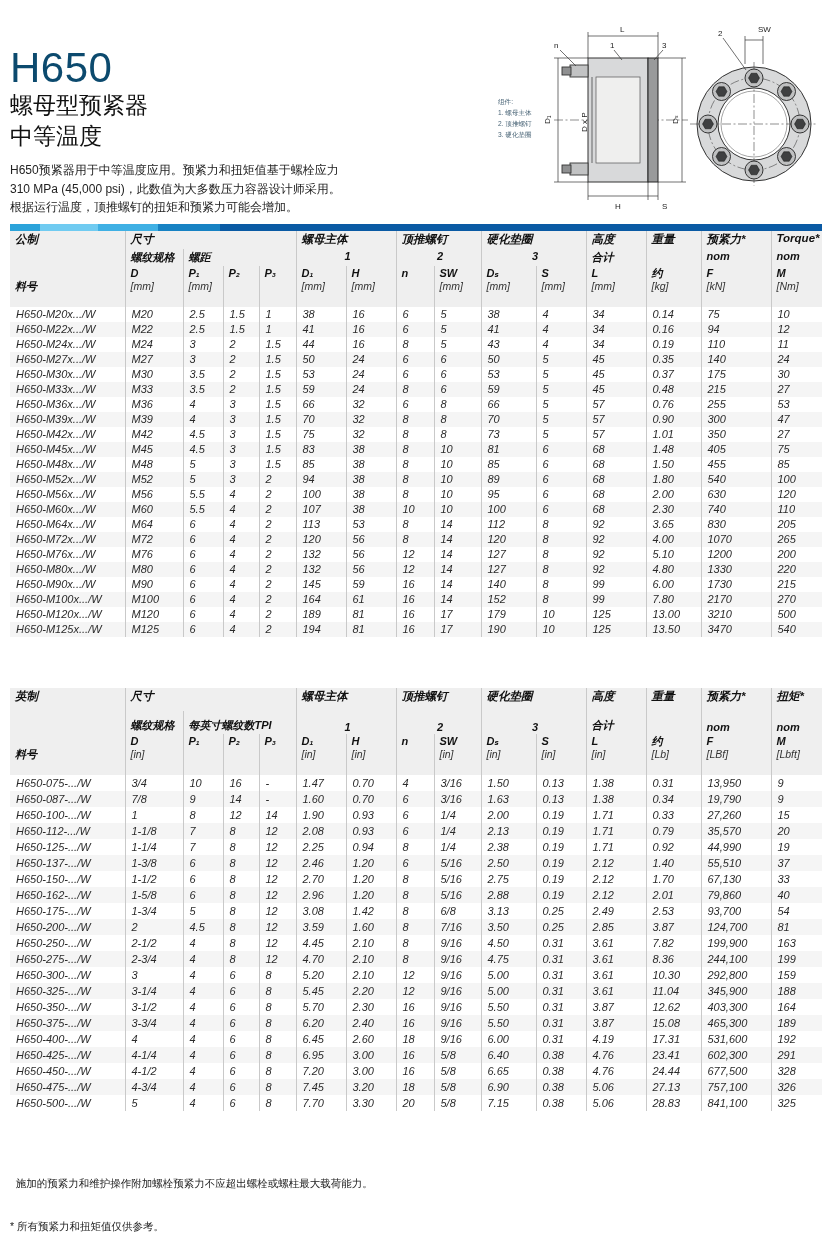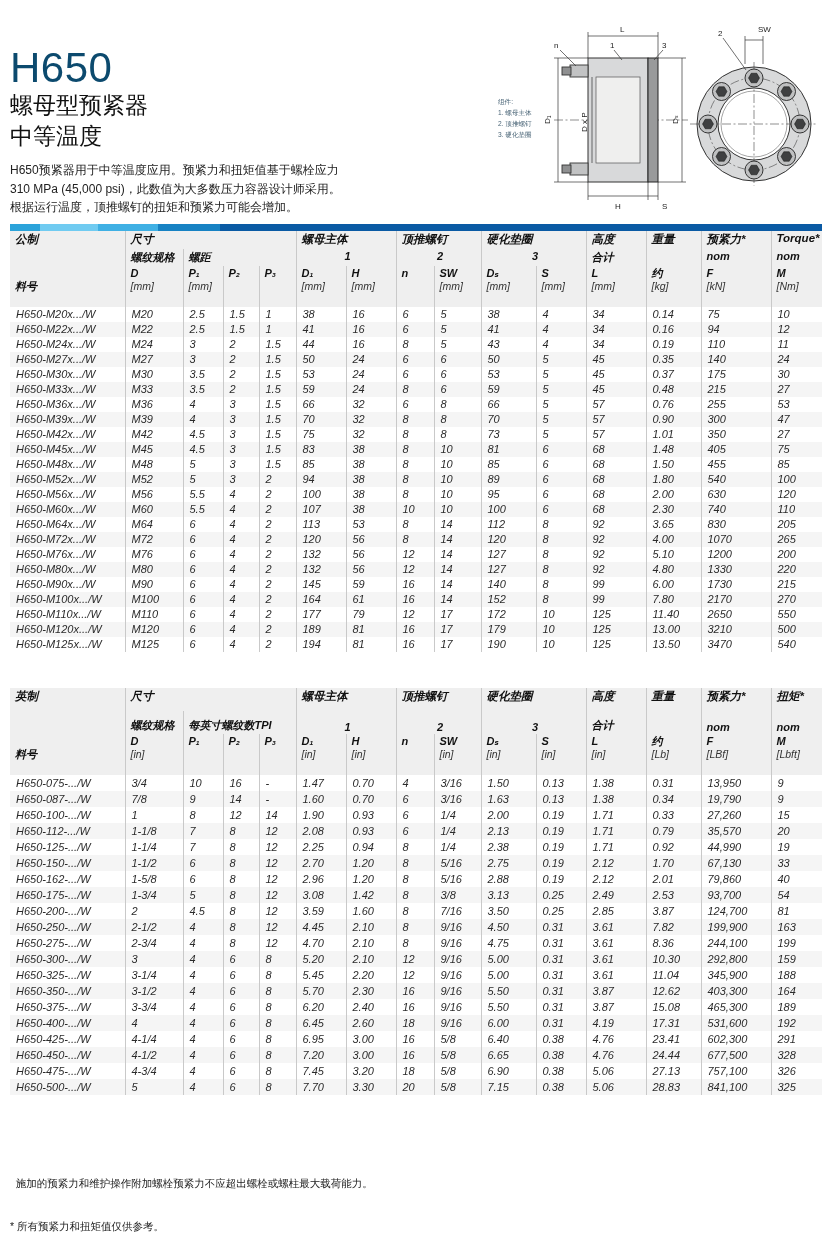--- a/index.html
+++ b/index.html
@@ -602,37 +602,20 @@
             <td>16</td>
             <td>14</td>
             <td>152</td>
             <td>8</td>
             <td>99</td>
             <td>7.80</td>
             <td>2170</td>
             <td>270</td>
           </tr>
           <tr>
-            <td>H650-M110x.../W</td>
-            <td>M110</td>
-            <td>6</td>
-            <td>4</td>
-            <td>2</td>
-            <td>177</td>
-            <td>79</td>
-            <td>12</td>
-            <td>17</td>
-            <td>172</td>
-            <td>10</td>
-            <td>125</td>
-            <td>11.40</td>
-            <td>2650</td>
-            <td>550</td>
-          </tr>
-          <tr>
             <td>H650-M120x.../W</td>
             <td>M120</td>
             <td>6</td>
             <td>4</td>
             <td>2</td>
             <td>189</td>
             <td>81</td>
             <td>16</td>
             <td>17</td>
             <td>179</td>
@@ -849,20 +832,37 @@
             <td>8</td>
             <td>1/4</td>
             <td>2.38</td>
             <td>0.19</td>
             <td>1.71</td>
             <td>0.92</td>
             <td>44,990</td>
             <td>19</td>
           </tr>
           <tr>
+            <td>H650-137-.../W</td>
+            <td>1-3/8</td>
+            <td>6</td>
+            <td>8</td>
+            <td>12</td>
+            <td>2.46</td>
+            <td>1.20</td>
+            <td>6</td>
+            <td>5/16</td>
+            <td>2.50</td>
+            <td>0.19</td>
+            <td>2.12</td>
+            <td>1.40</td>
+            <td>55,510</td>
+            <td>37</td>
+          </tr>
+          <tr>
             <td>H650-150-.../W</td>
             <td>1-1/2</td>
             <td>6</td>
             <td>8</td>
             <td>12</td>
             <td>2.70</td>
             <td>1.20</td>
             <td>8</td>
             <td>5/16</td>
             <td>2.75</td>
@@ -891,21 +891,21 @@
           </tr>
           <tr>
             <td>H650-175-.../W</td>
             <td>1-3/4</td>
             <td>5</td>
             <td>8</td>
             <td>12</td>
             <td>3.08</td>
             <td>1.42</td>
             <td>8</td>
-            <td>3/8</td>
+            <td>6/8</td>
             <td>3.13</td>
             <td>0.25</td>
             <td>2.49</td>
             <td>2.53</td>
             <td>93,700</td>
             <td>54</td>
           </tr>
           <tr>
             <td>H650-200-.../W</td>
             <td>2</td>

